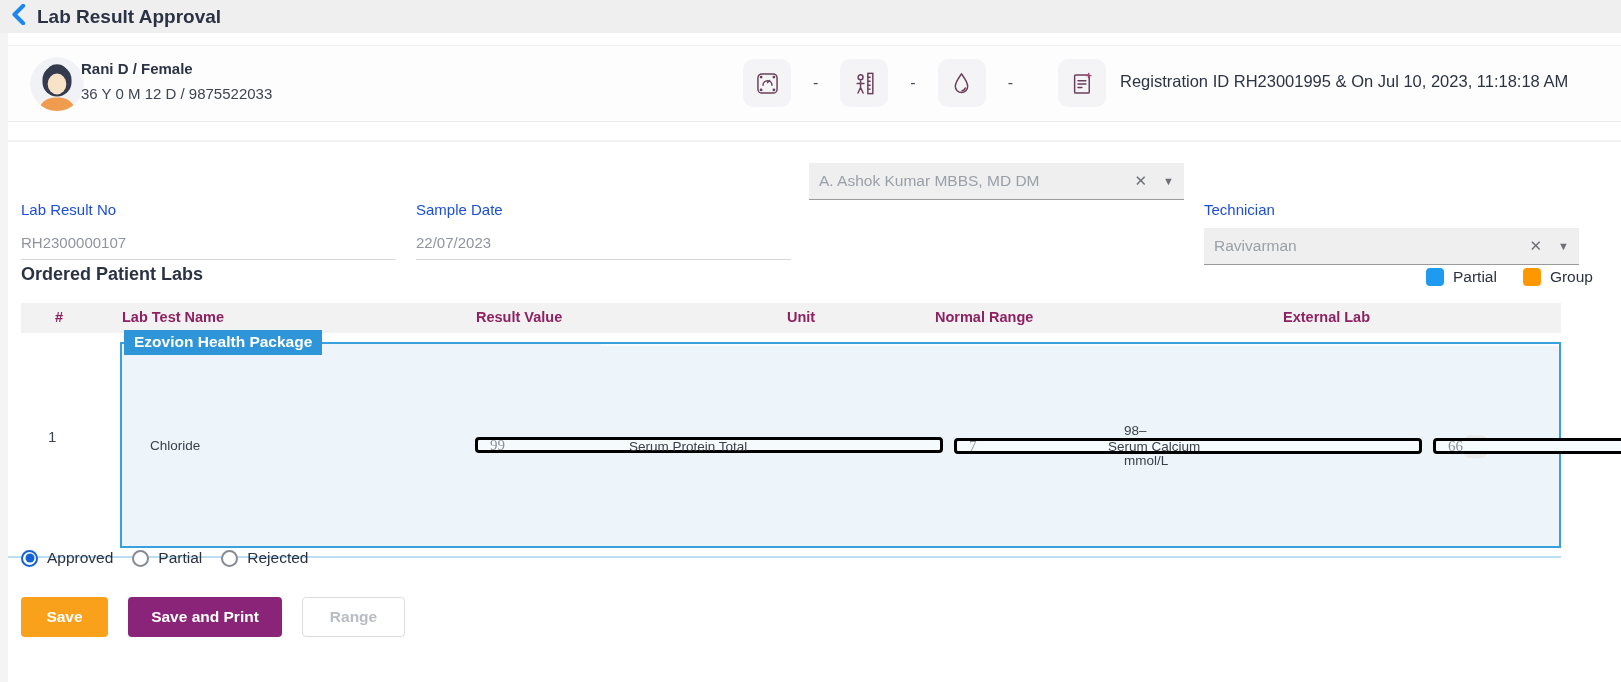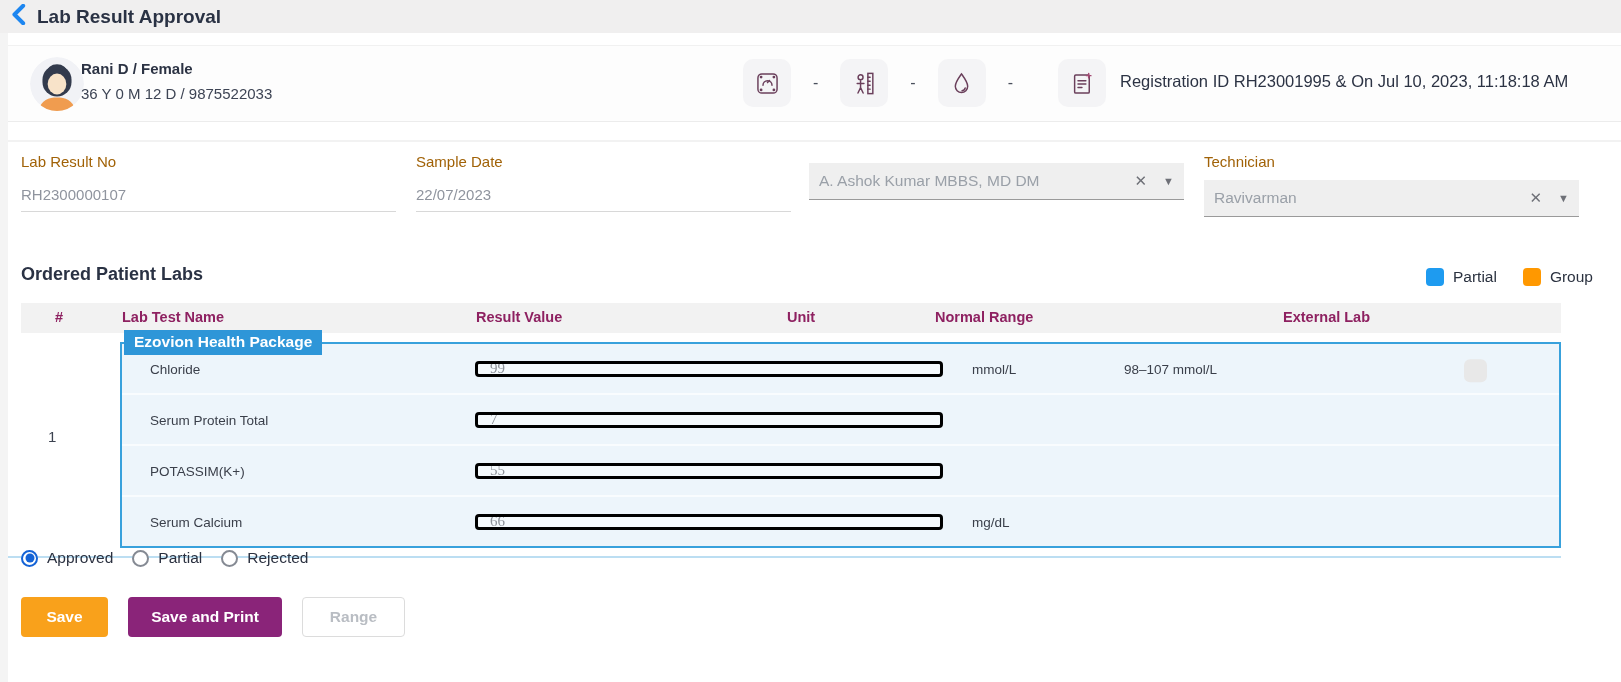--- a/index.html
+++ b/index.html
@@ -25,21 +25,21 @@
   .vital-icon { width:48px; height:48px; border-radius:10px; background:#f4f4f6; display:flex; align-items:center; justify-content:center; }
   .vital-dash { font-size:16px; color:#4a4f5c; margin:0 22px; }
   .reg-icon { position:absolute; left:1050px; top:13px; width:48px; height:48px; border-radius:10px; background:#f4f4f6;
               display:flex; align-items:center; justify-content:center; }
   .reg-text { position:absolute; left:1112px; top:26px; font-size:16.5px; color:#2c3344; }
 
   .panel-sep { position:absolute; left:8px; right:0; top:140px; height:2px; background:#f2f2f2; }
 
   
   .form-field { position:absolute; top:153px; width:375px; }
-  .ff-label { font-size:15px; color:#a16207; }
+  .ff-label { font-size:15px; color:#1d4ed8;margin-top:48px; }
   .ff-text-value { margin-top:16px; font-size:15px; color:#8f949e; padding-bottom:8px; border-bottom:1px solid #d8d8d8; }
   .ff-select { margin-top:10px; height:37px; background:#efefef; border-bottom:1px solid #9a9a9a;
                display:flex; align-items:center; padding:0 10px; }
   .ff-select-value { flex:1; font-size:15.5px; color:#9aa0a8; white-space:nowrap; overflow:hidden; }
   .clear-x { font-size:15px; color:#6e7077; margin-right:16px; cursor:pointer; }
   .caret { font-size:11px; color:#6e7077; cursor:pointer; }
 
   
   .labs-title { position:absolute; left:21px; top:264px; font-size:18px; font-weight:700; color:#2a3244; }
   .legend { position:absolute; right:28px; top:268px; display:flex; align-items:center; gap:26px; }
@@ -48,21 +48,21 @@
   .legend-label { font-size:15.5px; color:#2b3240; }
 
   .thead { position:absolute; left:21px; top:303px; width:1540px; height:30px; background:#f2f2f2; }
   .th { position:absolute; top:6px; font-size:14.5px; font-weight:700; color:#8e2161; }
   .th-0 { left:34px; }  .th-1 { left:101px; } .th-2 { left:455px; }
   .th-3 { left:766px; } .th-4 { left:914px; } .th-5 { left:1262px; }
 
   .row-no { position:absolute; left:48px; top:428px; font-size:15px; color:#3c4250; }
 
   .pkg-box { position:absolute; left:120px; top:342px; width:1441px; height:206px;
-             border:2px solid #38a1dc; background:#edf5fb; display:flex; flex-direction:column; }
+             border:2px solid #38a1dc; background:#edf5fb; display:flex; flex-direction:row; }
   .pkg-badge { position:absolute; left:2px; top:-14px; background:#2e96d8; color:#fff;
                font-size:15.5px; font-weight:600; padding:3px 10px 4px; white-space:nowrap; }
   .test-row { position:relative; flex:1; }
   .test-row + .test-row { border-top:2px solid #f9fcfe; }
   .test-name { position:absolute; left:28px; top:50%; transform:translateY(-50%); font-size:13.5px; color:#3a3f4a; }
   .test-row:first-child .test-name { top:60%; }
   .result-input { position:absolute; left:353px; top:50%; transform:translateY(-50%); width:468px; height:16px;
                   border:3px solid #000000; border-radius:4px; background:#f5fafd; padding:0 12px;
                   font-size:15px; color:#8d9299; font-family:Liberation Serif, serif; outline:none; }
   .test-unit { position:absolute; left:850px; top:50%; transform:translateY(-50%); font-size:13.5px; color:#3a3f4a; }
@@ -220,27 +220,20 @@
       <span class="ext-check"></span>
     </div>
     <div class="test-row">
       <span class="test-name">Serum Protein Total</span>
       <input class="result-input" type="text" value="7" style="">
       <span class="test-unit"></span>
       <span class="test-range"></span>
 
     </div>
     <div class="test-row">
-      <span class="test-name">POTASSIM(K+)</span>
-      <input class="result-input" type="text" value="55" style="">
-      <span class="test-unit"></span>
-      <span class="test-range"></span>
-
-    </div>
-    <div class="test-row">
       <span class="test-name">Serum Calcium</span>
       <input class="result-input" type="text" value="66" style="">
       <span class="test-unit">mg/dL</span>
       <span class="test-range"></span>
 
     </div>
   </div>
 
   <div class="table-bottom"></div>
 

